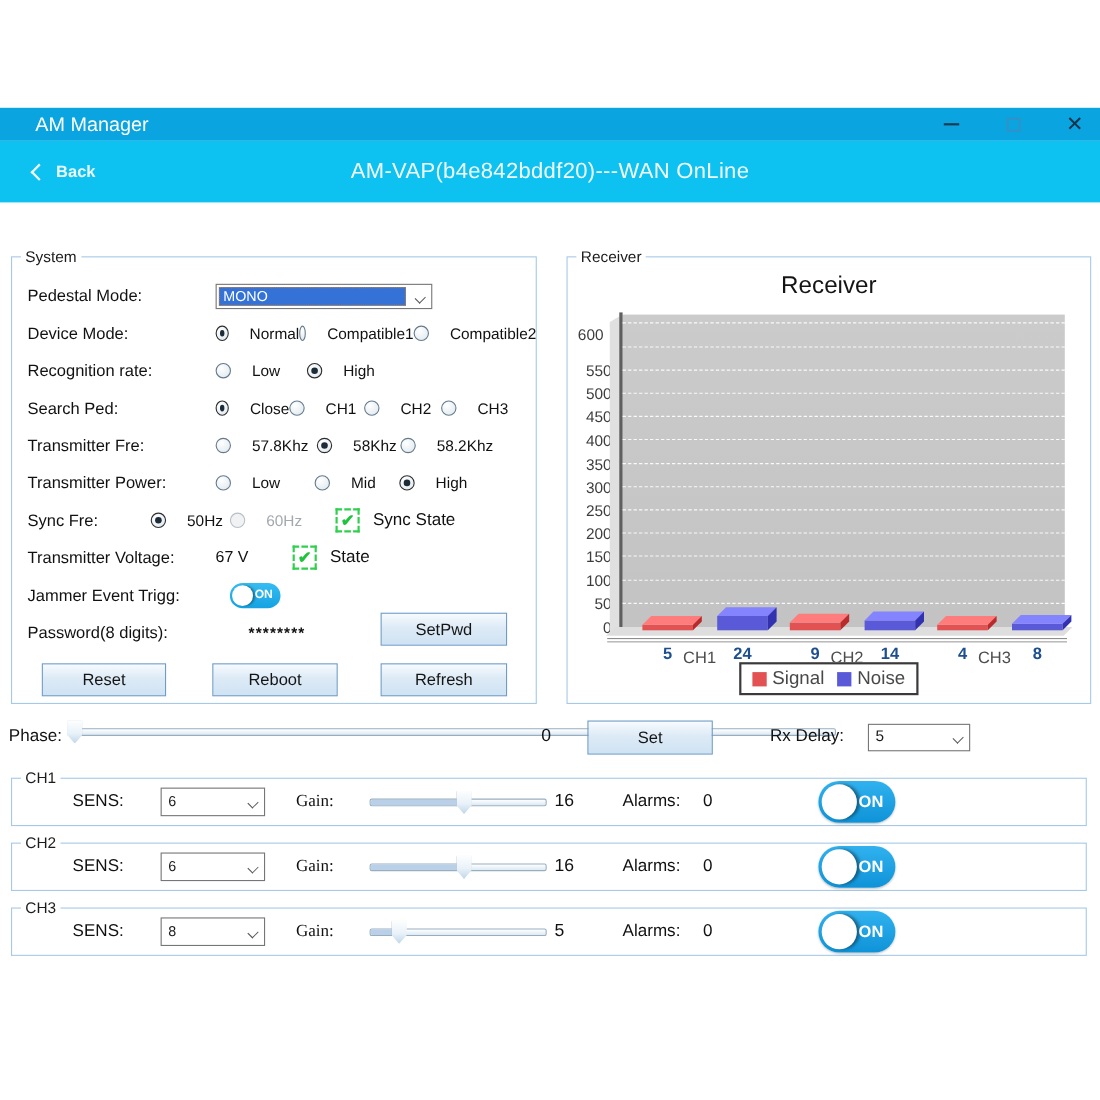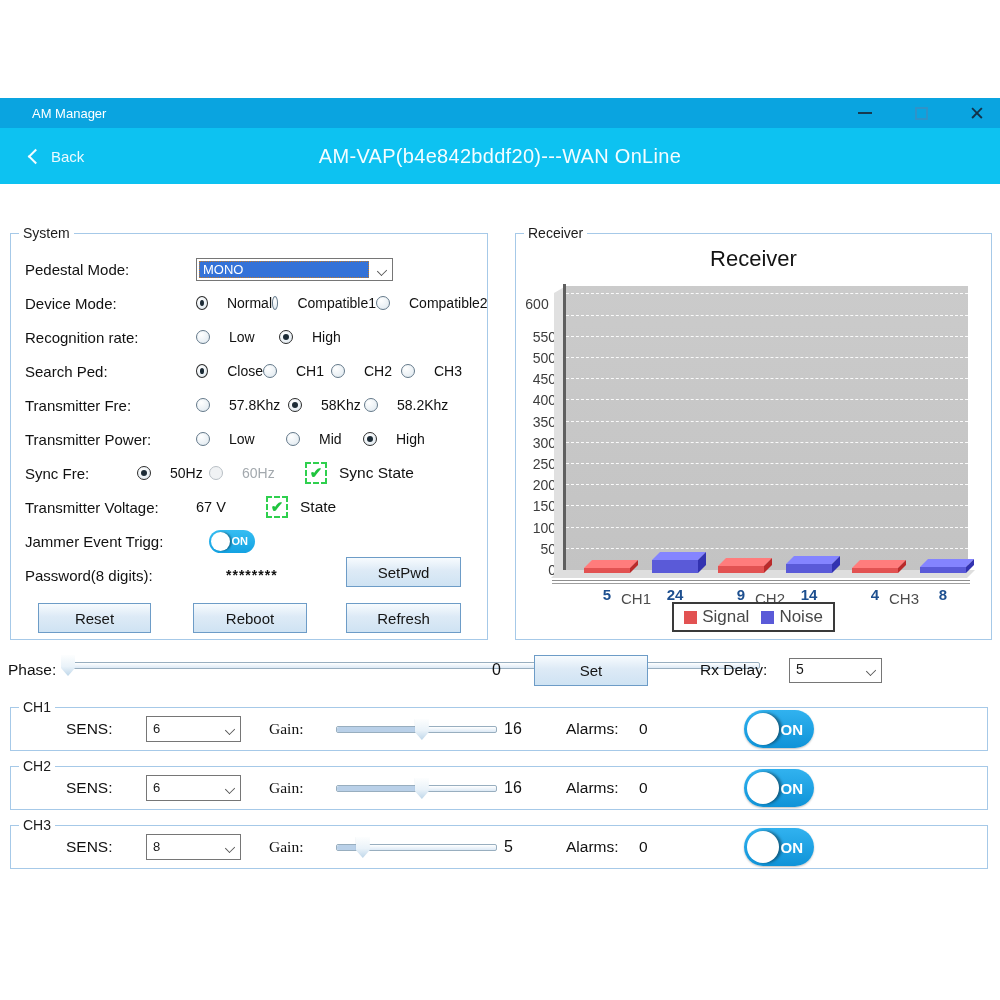--- a/index.html
+++ b/index.html
@@ -3,30 +3,30 @@
 <meta charset="utf-8">
 <style>
   * { margin:0; padding:0; box-sizing:border-box; }
   html,body { width:1000px; height:1000px; background:#ffffff;
     font-family:"Liberation Sans", sans-serif; color:#111; overflow:hidden; }
   .page { position:relative; width:1000px; height:1000px; background:#fff; }
 
   
   .titlebar { position:absolute; left:0; top:98px; width:1000px; height:30px;
     background:#0aa4e0; display:flex; align-items:center; }
-  .titlebar .app-title { color:#fff; font-size:13px; margin-left:32px; }
+  .titlebar .app-title { color:#fff; font-size:18px; margin-left:32px; }
   .win-controls { position:absolute; right:10px; top:0; height:30px; display:flex; align-items:center; gap:30px; }
   .wc { width:26px; height:26px; display:flex; align-items:center; justify-content:center; cursor:default; }
   .ic-min { width:14px; height:2px; background:#173a50; }
   .ic-max { width:13px; height:13px; border:2px solid #2e93c9; }
   .ic-close { color:#133148; font-size:19px; line-height:1; }
 
   
   .navbar { position:absolute; left:0; top:128px; width:1000px; height:56px; background:#0dc2f1; }
-  .back { position:absolute; left:30px; top:0; height:56px; display:flex; align-items:center; gap:10px; color:#eafaff; }
+  .back { position:absolute; left:30px; top:0; height:56px; display:flex; align-items:center; gap:10px; color:#eafaff;font-weight:bold; }
   .chev-left { width:11px; height:11px; border-left:2px solid #f2fcff; border-bottom:2px solid #f2fcff;
     transform:rotate(45deg); }
   .back-label { font-size:15px; }
   .nav-title { position:absolute; left:0; right:0; top:0; height:56px; display:flex; align-items:center;
     justify-content:center; color:#f4fdff; font-size:20px; font-weight:300; letter-spacing:0.3px; }
 
   
   .status-row { position:absolute; left:0; top:190px; width:1000px; height:34px; }
   .dev-state { position:absolute; left:8px; top:6px; font-size:16px; font-weight:bold; }
   .state-dot { position:absolute; left:128px; top:1px; width:29px; height:30px; border-radius:50%;

